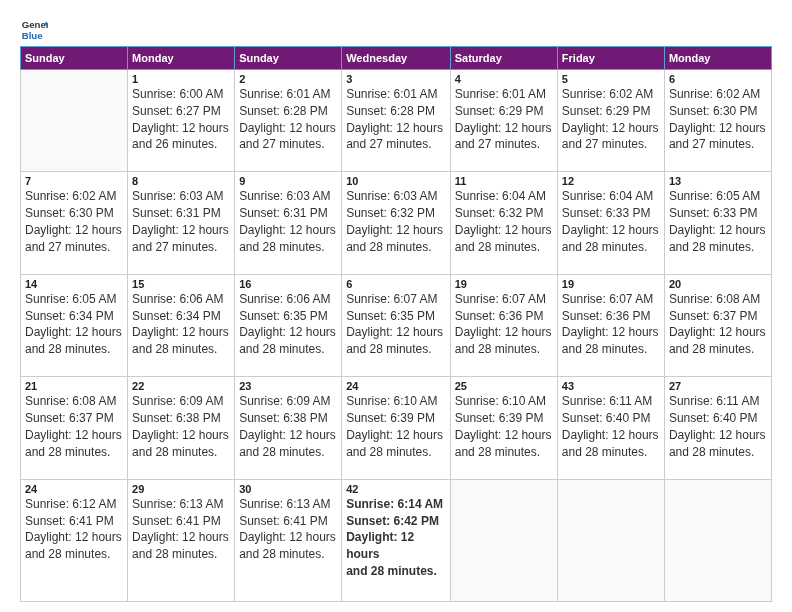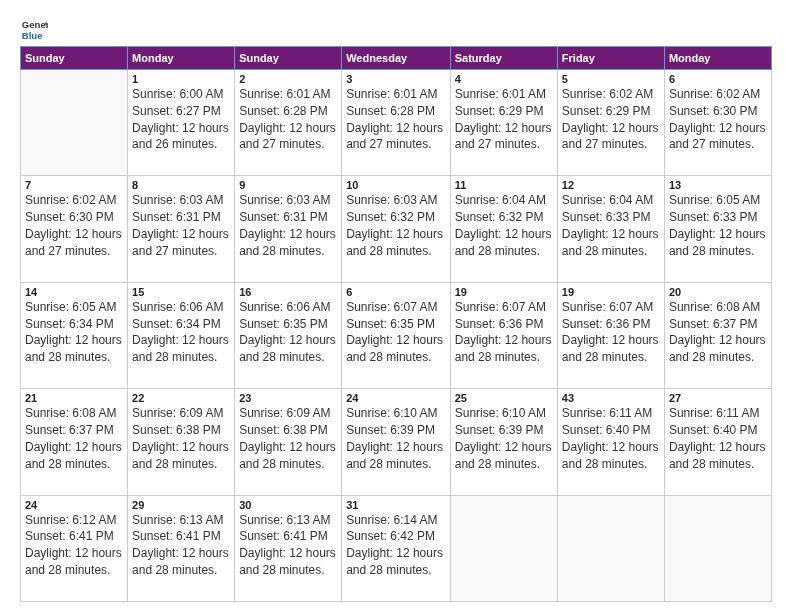--- a/index.html
+++ b/index.html
@@ -348,22 +348,22 @@
 and 28 minutes.</div>
           </td>
           <td>
             <span class="day-number">30</span>
             <div class="day-info" style="white-space: pre-line;">Sunrise: 6:13 AM
 Sunset: 6:41 PM
 Daylight: 12 hours
 and 28 minutes.</div>
           </td>
           <td>
-            <span class="day-number">31</span>
-            <div class="day-info" style="white-space: pre-line;">Sunrise: 6:14 AM
+            <span class="day-number">42</span>
+            <div class="day-info" style="white-space: pre-line; font-weight: bold;">Sunrise: 6:14 AM
 Sunset: 6:42 PM
 Daylight: 12 hours
 and 28 minutes.</div>
           </td>
           <td class="empty-cell"></td>
           <td class="empty-cell"></td>
           <td class="empty-cell"></td>
         </tr>
       </tbody>
   </table>

